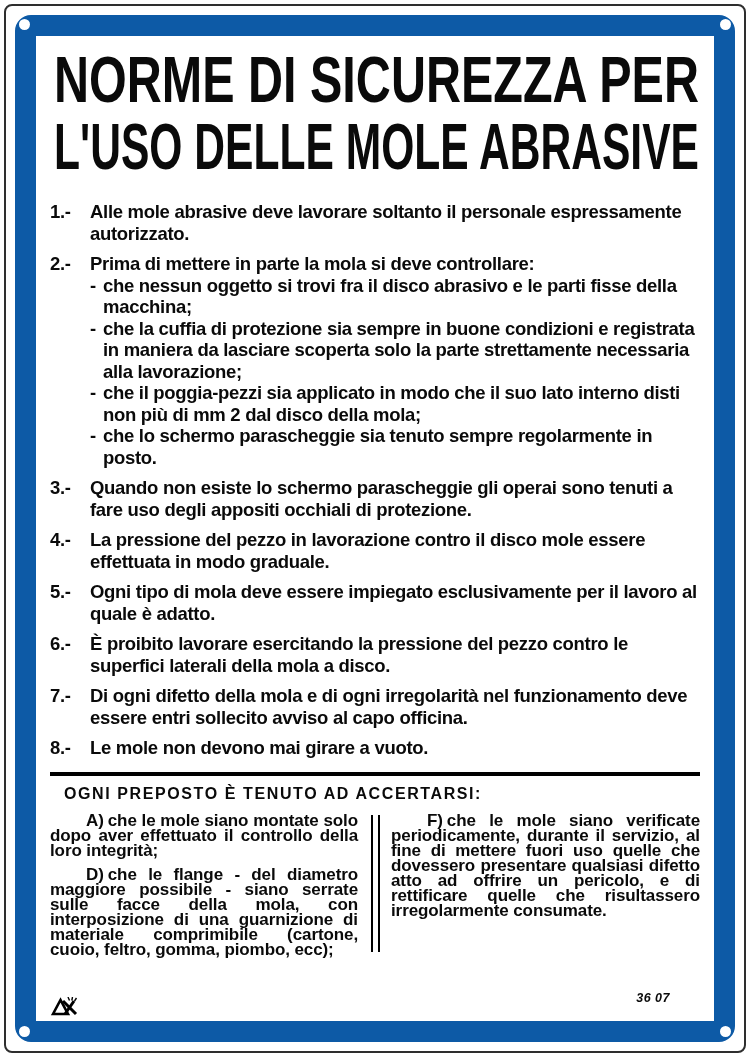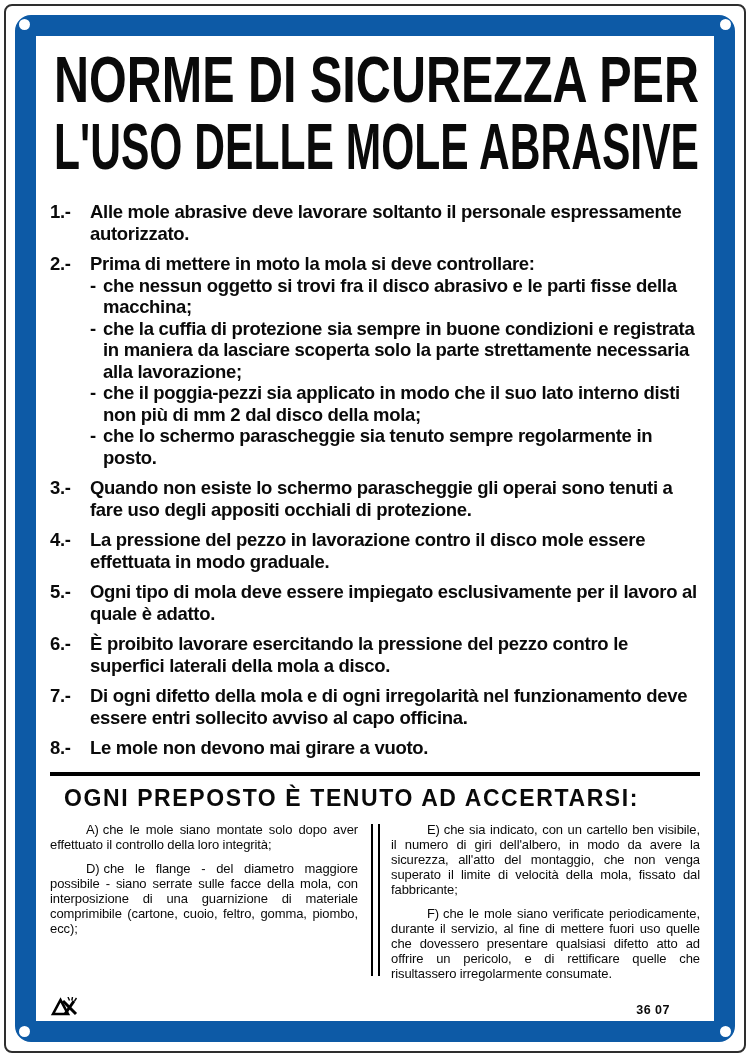--- a/index.html
+++ b/index.html
@@ -37,39 +37,39 @@
     letter-spacing:-0.3px;margin-bottom:9px;
   }
   .rule-item .num{width:40px;flex:none;}
   .rule-item .body{flex:1;}
   .subrules{margin:0;}
   .subrule{display:flex;}
   .subrule .dash{width:13px;flex:none;}
   .subrule .sub-body{flex:1;}
   .divider-rule{height:4px;background:#000;margin:13px 0 9px 0;}
   .subheading{
-    font-weight:bold;font-size:23px;letter-spacing:1.6px;
+    font-weight:bold;font-size:16px;letter-spacing:1.6px;
     margin:0 0 10px 14px;white-space:nowrap;
   }
   .columns{display:flex;align-items:stretch;}
   .col-left{width:308px;flex:none;}
   .col-divider{
     width:5px;flex:none;margin:2px 11px 14px 13px;
     border-left:2px solid #000;border-right:2px solid #000;
   }
   .col-right{flex:1;}
   .col-para{
-    font-weight:normal;font-size:13px;line-height:15px;text-align:justify;
+    font-weight:bold;font-size:17px;line-height:15px;text-align:justify;
     text-indent:36px;margin:0 0 9px 0;letter-spacing:-0.1px;
   }
   .col-para .label{margin-right:4px;}
   .logo{position:absolute;left:14px;bottom:1px;}
   .sheet-code{
-    position:absolute;right:44px;bottom:4px;
-    font-weight:bold;font-size:12.5px;letter-spacing:0.5px;
+    position:absolute;right:44px;bottom:16px;
+    font-weight:bold;font-size:12.5px;letter-spacing:0.5px;font-style:italic;
   }
 </style>
 </head>
 <body>
 
 <div class="plate">
   <div class="band"></div>
   <span class="hole tl"></span>
   <span class="hole tr"></span>
   <span class="hole bl"></span>
@@ -85,21 +85,21 @@
     <div class="rules">
 
       <div class="rule-item">
         <span class="num">1.-</span>
         <span class="body">Alle mole abrasive deve lavorare soltanto il personale espressamente autorizzato.</span>
       </div>
 
       <div class="rule-item">
         <span class="num">2.-</span>
         <div class="body">
-          <div>Prima di mettere in moto la mola si deve controllare:</div>
+          <div>Prima di mettere in parte la mola si deve controllare:</div>
           <div class="subrules" style="margin-left:-40px;">
             <div class="subrule" style="padding-left:40px;">
               <span class="dash">-</span>
               <span class="sub-body">che nessun oggetto si trovi fra il disco abrasivo e le parti fisse della macchina;</span>
             </div>
             <div class="subrule" style="padding-left:40px;">
               <span class="dash">-</span>
               <span class="sub-body">che la cuffia di protezione sia sempre in buone condizioni e registrata in maniera da lasciare scoperta solo la parte strettamente necessaria alla lavorazione;</span>
             </div>
             <div class="subrule" style="padding-left:40px;">
@@ -156,23 +156,20 @@
         </p>
         <p class="col-para">
           <span class="label">D)</span><span>che le flange - del diametro maggiore possibile - siano serrate sulle facce della mola, con interposizione di una guarnizione di materiale comprimibile (cartone, cuoio, feltro, gomma, piombo, ecc);</span>
         </p>
       </div>
 
       <div class="col-divider"></div>
 
       <div class="col-right">
         <p class="col-para">
-          <span class="label">E)</span><span>che sia indicato, con un cartello ben visibile, il numero di giri dell'albero, in modo da avere la sicurezza, all'atto del montaggio, che non venga superato il limite di velocità della mola, fissato dal fabbricante;</span>
-        </p>
-        <p class="col-para">
           <span class="label">F)</span><span>che le mole siano verificate periodicamente, durante il servizio, al fine di mettere fuori uso quelle che dovessero presentare qualsiasi difetto atto ad offrire un pericolo, e di rettificare quelle che risultassero irregolarmente consumate.</span>
         </p>
       </div>
     </div>
 
     <span class="logo">
       <svg width="28" height="19" viewBox="0 0 28 19">
         <path d="M3,17 L10.5,3 L18,17 Z" fill="none" stroke="#000" stroke-width="2.6"></path>
         <path d="M13,4 L26,17" stroke="#000" stroke-width="3"></path>
         <path d="M24,4 L15,17" stroke="#000" stroke-width="3"></path>

